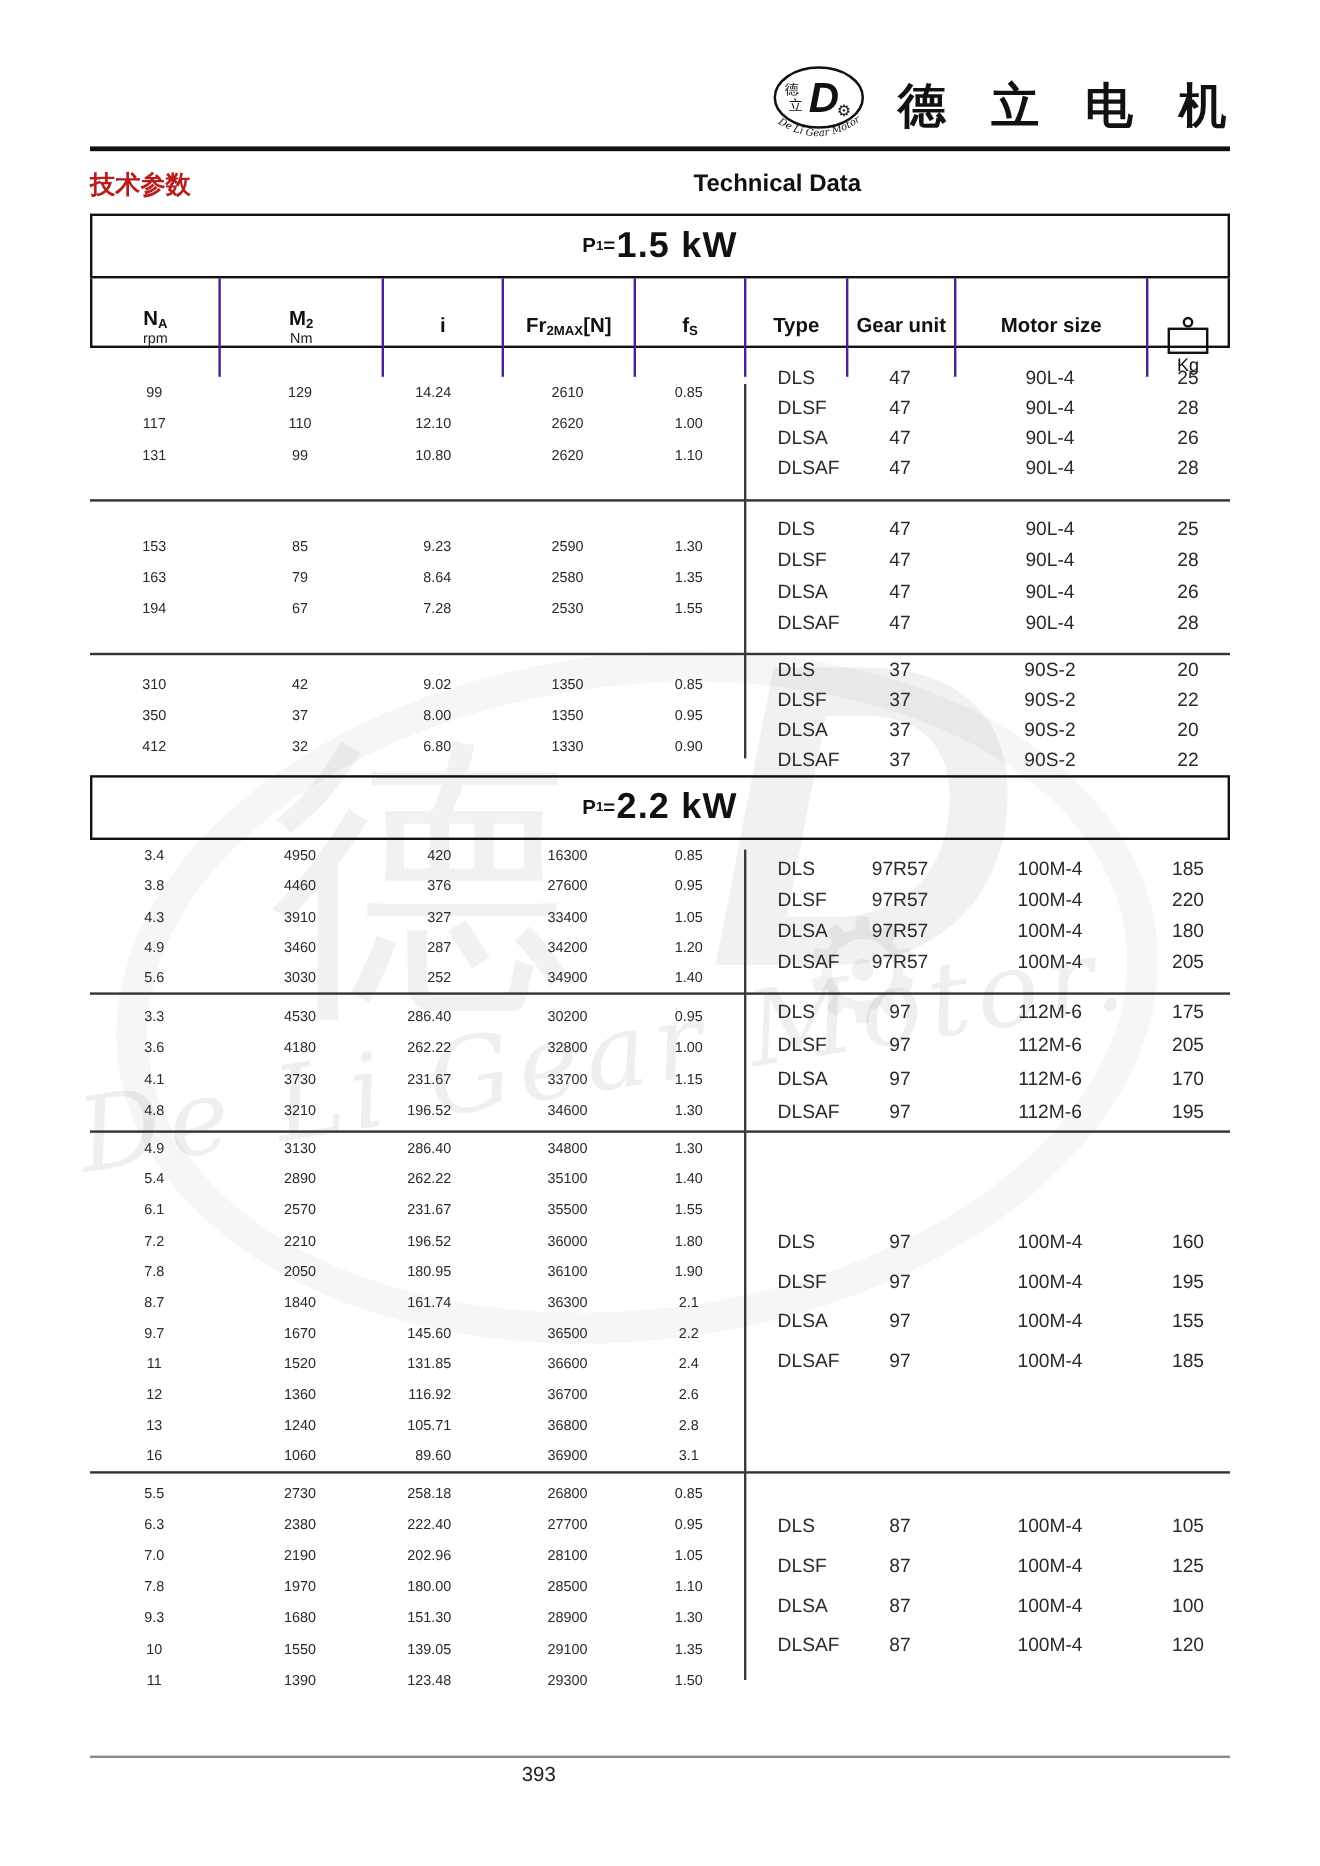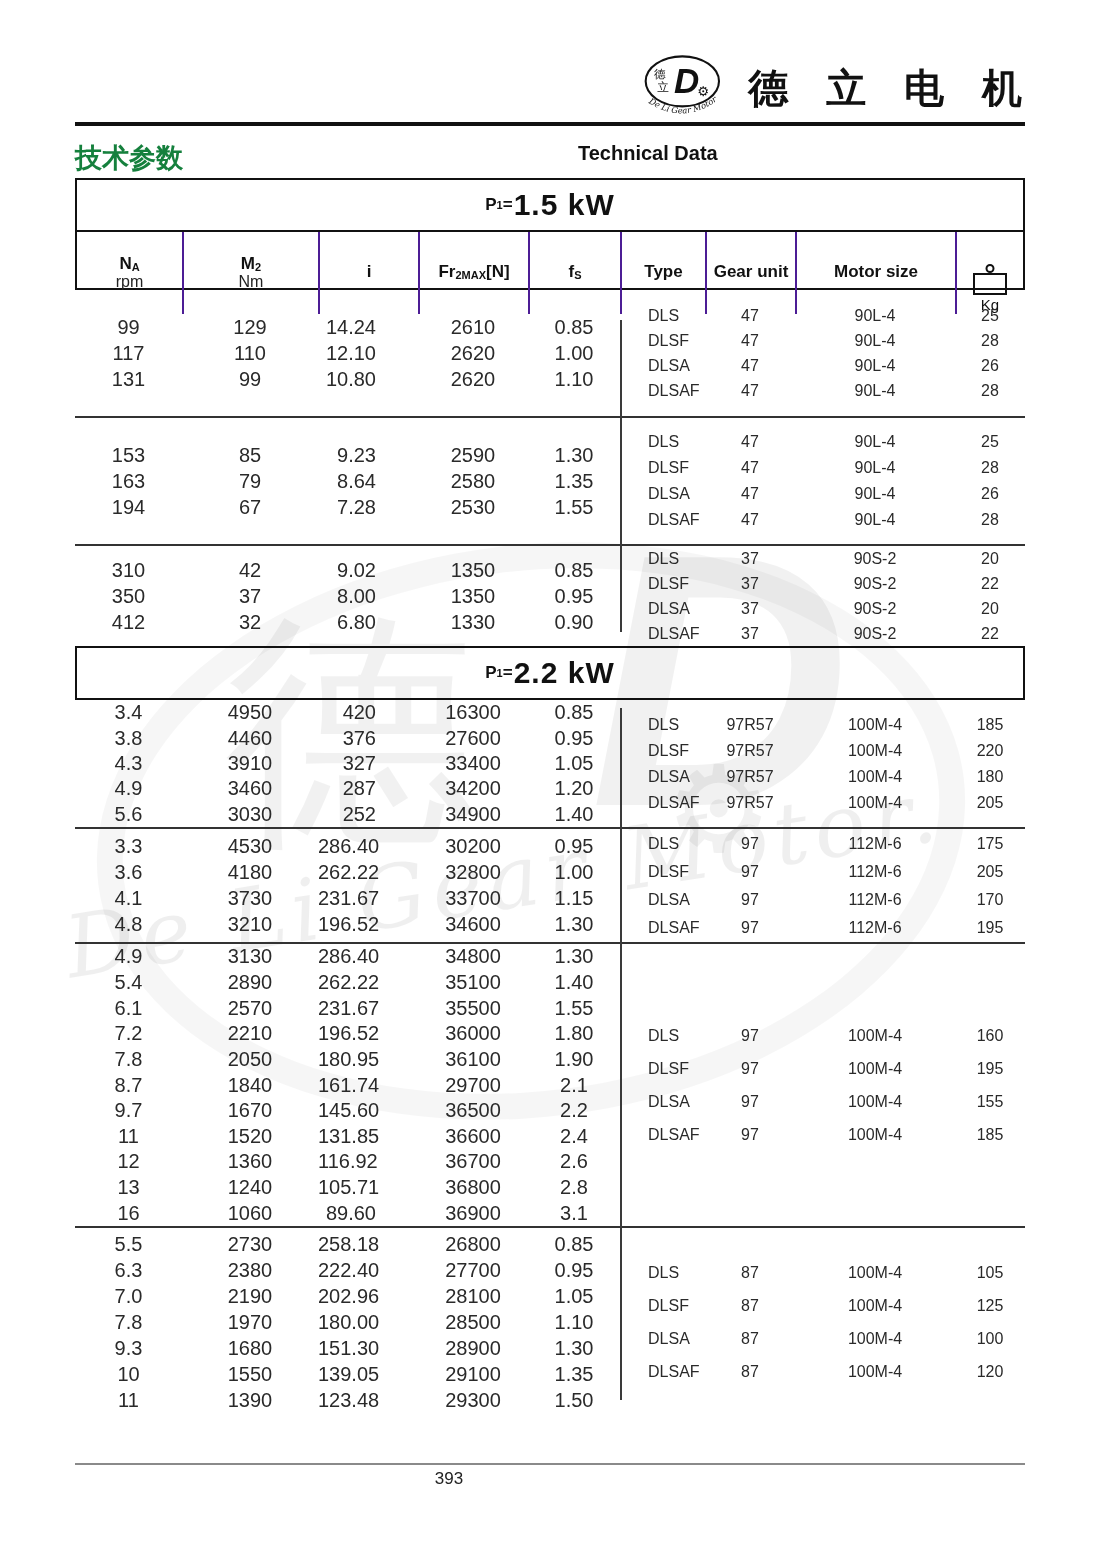--- a/index.html
+++ b/index.html
@@ -15,52 +15,52 @@
   .wm-char{left:225px;top:565px;font-size:250px;font-family:"DejaVu Serif",serif;opacity:0.05;}
   .wm-letter{left:590px;top:500px;font-size:360px;font-weight:bold;font-style:italic;opacity:0.05;line-height:1;}
   .wm-gear{left:665px;top:740px;font-size:120px;opacity:0.05;}
   .wm-script{left:60px;top:820px;width:1000px;font-family:"DejaVu Serif",serif;font-style:italic;
     font-size:86px;opacity:0.06;transform:rotate(-9deg);letter-spacing:6px;white-space:nowrap;}
   
   .brandbar{position:absolute;top:48px;right:66px;display:flex;align-items:center;gap:14px;}
   .brand-cn{font-family:"DejaVu Serif",serif;font-weight:bold;font-size:40px;color:#111;
     letter-spacing:12px;white-space:nowrap;}
   .toprule{position:absolute;left:75px;top:122px;width:950px;height:4px;background:#111;}
-  .titlerow-cn{position:absolute;left:75px;top:140px;font-size:27px;font-weight:bold;color:#15803d;}
+  .titlerow-cn{position:absolute;left:75px;top:140px;font-size:21px;font-weight:bold;color:#b91c1c;}
   .titlerow-en{position:absolute;left:578px;top:142px;font-size:20px;font-weight:bold;color:#111;}
   
   .content{position:absolute;left:75px;top:178px;width:950px;}
   .power-box{box-sizing:border-box;height:54px;border:2px solid #111;display:flex;
     align-items:center;justify-content:center;background:transparent;}
   .power-p{font-size:17px;font-weight:bold;color:#111;}
   .power-sub{font-size:11px;font-weight:bold;color:#111;vertical-align:-3px;}
   .power-eq{font-size:17px;font-weight:bold;color:#111;}
   .power-val{font-size:30px;font-weight:bold;color:#111;letter-spacing:1px;margin-left:1px;}
   
   .thead{box-sizing:border-box;height:58px;border:2px solid #111;border-top:none;display:grid;
     grid-template-columns:107px 136px 100px 110px 92px 85px 90px 160px 66px;}
   .th{border-right:2px solid #4c1d95;display:flex;flex-direction:column;align-items:center;
     justify-content:center;line-height:1.1;}
   .th:last-child{border-right:none;margin-top:32px;}
   .th-main{font-size:17px;font-weight:bold;color:#111;}
   .th-sub{font-size:11px;font-weight:bold;vertical-align:-2px;}
-  .th-unit{font-size:16px;color:#222;}
+  .th-unit{font-size:12px;color:#222;}
   
   .kg-icon{position:relative;width:30px;height:18px;border:2px solid #111;display:block;margin-top:9px;}
   .kg-knob{position:absolute;left:50%;top:-11px;transform:translateX(-50%);width:5px;height:5px;
     border:2px solid #111;border-radius:50%;background:#fff;}
   .kg-label{font-size:15px;color:#111;margin-top:2px;}
   
   .blocks{position:relative;}
   .block{box-sizing:border-box;display:flex;}
   .block.sep{border-bottom:2px solid #333;}
   .block-left{width:545px;display:flex;flex-direction:column;justify-content:center;}
   .block-right{width:405px;display:flex;flex-direction:column;justify-content:center;}
   .data-row{display:grid;grid-template-columns:107px 136px 100px 110px 92px;height:26px;
-    align-items:center;font-size:20px;color:#2a2a2a;}
+    align-items:center;font-size:12px;color:#2a2a2a;}
   .data-row .cell{text-align:center;}
   .data-row .cell.ci{text-align:right;padding-right:42px;box-sizing:border-box;}
   .variant-row{display:grid;grid-template-columns:85px 90px 160px 70px;align-items:center;
     font-size:16px;color:#2a2a2a;}
   .variant-row .vcell{text-align:center;}
   .variant-row .vcell.vtype{text-align:left;padding-left:28px;box-sizing:border-box;}
   .vdivider{position:absolute;left:545px;width:2px;background:#3a3a3a;}
   
   .bottomrule{position:absolute;left:75px;top:1463px;width:950px;height:2px;background:#8a8a8a;}
   .pagenum{position:absolute;left:0;top:1469px;width:898px;text-align:center;font-size:17px;color:#222;}
@@ -461,21 +461,21 @@
               <div class="cell">7.8</div>
               <div class="cell">2050</div>
               <div class="cell ci">180.95</div>
               <div class="cell">36100</div>
               <div class="cell">1.90</div>
             </div>
             <div class="data-row">
               <div class="cell">8.7</div>
               <div class="cell">1840</div>
               <div class="cell ci">161.74</div>
-              <div class="cell">29700</div>
+              <div class="cell">36300</div>
               <div class="cell">2.1</div>
             </div>
             <div class="data-row">
               <div class="cell">9.7</div>
               <div class="cell">1670</div>
               <div class="cell ci">145.60</div>
               <div class="cell">36500</div>
               <div class="cell">2.2</div>
             </div>
             <div class="data-row">

